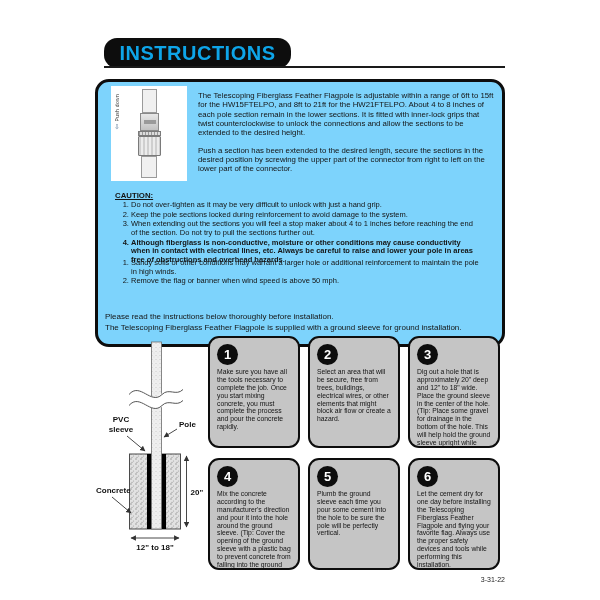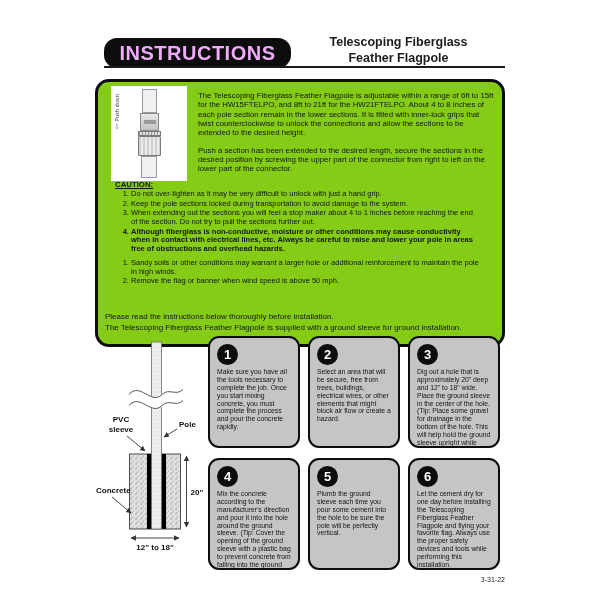--- a/index.html
+++ b/index.html
@@ -6,31 +6,31 @@
   html,body { background:#fff; }
   .page {
     position:relative; width:600px; height:600px; background:#ffffff;
     font-family:"Liberation Sans", sans-serif; color:#141414; overflow:hidden;
   }
   
   .badge {
     position:absolute; left:104px; top:38px; width:187px; height:30px;
     background:#0d0d0d; border-radius:13px; display:flex; align-items:center; justify-content:center;
   }
-  .badge span { color:#f0abfc; font-weight:bold; font-size:20px; letter-spacing:.5px; }
+  .badge span { color:#0ea5e9; font-weight:bold; font-size:20px; letter-spacing:.5px; }
   .title {
     position:absolute; left:292px; top:34px; width:213px; text-align:center;
     font-size:12.5px; font-weight:bold; color:#1c1c1c; line-height:1.28;
   }
   .hrule { position:absolute; left:104px; top:66px; width:401px; height:2px; background:#1a1a1a; }
 
   
   .panel {
     position:absolute; left:95px; top:79px; width:410px; height:268px;
-    background:#84cc16; border:3px solid #0d0d0d; border-radius:14px;
+    background:#7dd3fc; border:3px solid #0d0d0d; border-radius:14px;
   }
   .illus {
     position:absolute; left:13px; top:4px; width:76px; height:95px; background:#ffffff;
     display:flex; flex-direction:column; align-items:center; justify-content:center;
   }
   .p-top  { width:15px; height:24px; background:#f0f0f0; border:1px solid #9a9a9a;
             background-image:radial-gradient(#b5b5b5 .6px, transparent .7px); background-size:4px 4px; }
   .c-top  { width:19px; height:18px; background:linear-gradient(180deg,#e8e8e8,#c2c2c2);
             border:1px solid #8a8a8a; position:relative; }
   .c-lab  { position:absolute; left:3px; top:6px; width:12px; height:3.5px; background:#9a9a9a; }
@@ -39,21 +39,21 @@
   .c-bot  { width:23px; height:20px; border:1px solid #7a7a7a; border-radius:1px;
             background:repeating-linear-gradient(90deg,#cfcfcf 0 2px,#ececec 2px 4px); }
   .p-bot  { width:16px; height:22px; background:#f0f0f0; border:1px solid #9a9a9a;
             background-image:radial-gradient(#b5b5b5 .6px, transparent .7px); background-size:4px 4px; }
   .pushdown { position:absolute; left:3px; top:8px; display:flex; flex-direction:column; align-items:center; }
   .pd-text  { writing-mode:vertical-rl; transform:rotate(180deg); font-size:5px; color:#333; letter-spacing:.3px; }
   .pd-arrow { font-size:7px; color:#5a7a9a; line-height:1; margin-top:2px; }
 
   .ptext { position:absolute; left:100px; top:9px; width:298px; font-size:7.8px; line-height:1.2; }
   .ptext p { margin-bottom:8px; }
-  .caution { position:absolute; left:17px; top:98px; width:380px; }
+  .caution { position:absolute; left:17px; top:109px; width:380px; }
   .note    { position:absolute; left:17px; top:177px; width:380px; }
   .list-h  { font-size:7.8px; font-weight:bold; text-decoration:underline; margin-bottom:1px; }
   .caution ol, .note ol { margin:0 15px 0 0; padding-left:16px; }
   .caution li, .note li { font-size:7.5px; line-height:1.16; margin-bottom:1px; }
   .caution li:nth-child(4) { font-weight:bold; }
 
   
   .intro { position:absolute; left:105px; top:312px; width:400px; font-size:8px; line-height:1.35; }
 
   
@@ -75,24 +75,20 @@
 
   .date { position:absolute; left:408px; top:576px; width:97px; text-align:right; font-size:7px; color:#222; }
 </style>
 </head>
 <body>
 
 <div class="page">
 
   <div class="badge">
     <span>INSTRUCTIONS</span>
-  </div>
-  <div class="title">
-    <div>Telescoping Fiberglass</div>
-    <div>Feather Flagpole</div>
   </div>
   <div class="hrule"></div>
 
   <div class="panel">
     <div class="illus">
       <div class="p-top"></div>
       <div class="c-top">
         <div class="c-lab"></div>
       </div>
       <div class="c-ring"></div>
@@ -106,21 +102,21 @@
 
     <div class="ptext">
       <p>The Telescoping Fiberglass Feather Flagpole is adjustable within a range of 6ft to 15ft for the HW15FTELPO, and 8ft to 21ft for the HW21FTELPO. About 4 to 8 inches of each pole section remain in the lower sections. It is fitted with inner-lock grips that twist counterclockwise to unlock the connections and allow the sections to be extended to the desired height.</p>
       <p>Push a section has been extended to the desired length, secure the sections in the desired position by screwing the upper part of the connector from right to left on the lower part of the connector.</p>
     </div>
 
     <div class="caution">
       <div class="list-h">CAUTION:</div>
       <ol>
         <li>Do not over-tighten as it may be very difficult to unlock with just a hand grip.</li>
-        <li>Keep the pole sections locked during transportation to avoid damage to the system.</li>
+        <li>Keep the pole sections locked during reinforcement to avoid damage to the system.</li>
         <li>When extending out the sections you will feel a stop maker about 4 to 1 inches before reaching the end of the section. Do not try to pull the sections further out.</li>
         <li>Although fiberglass is non-conductive, moisture or other conditions may cause conductivity when in contact with electrical lines, etc. Always be careful to raise and lower your pole in areas free of obstructions and overhead hazards.</li>
       </ol>
     </div>
 
     <div class="note">
       <ol>
         <li>Sandy soils or other conditions may warrant a larger hole or additional reinforcement to maintain the pole in high winds.</li>
         <li>Remove the flag or banner when wind speed is above 50 mph.</li>
       </ol>

